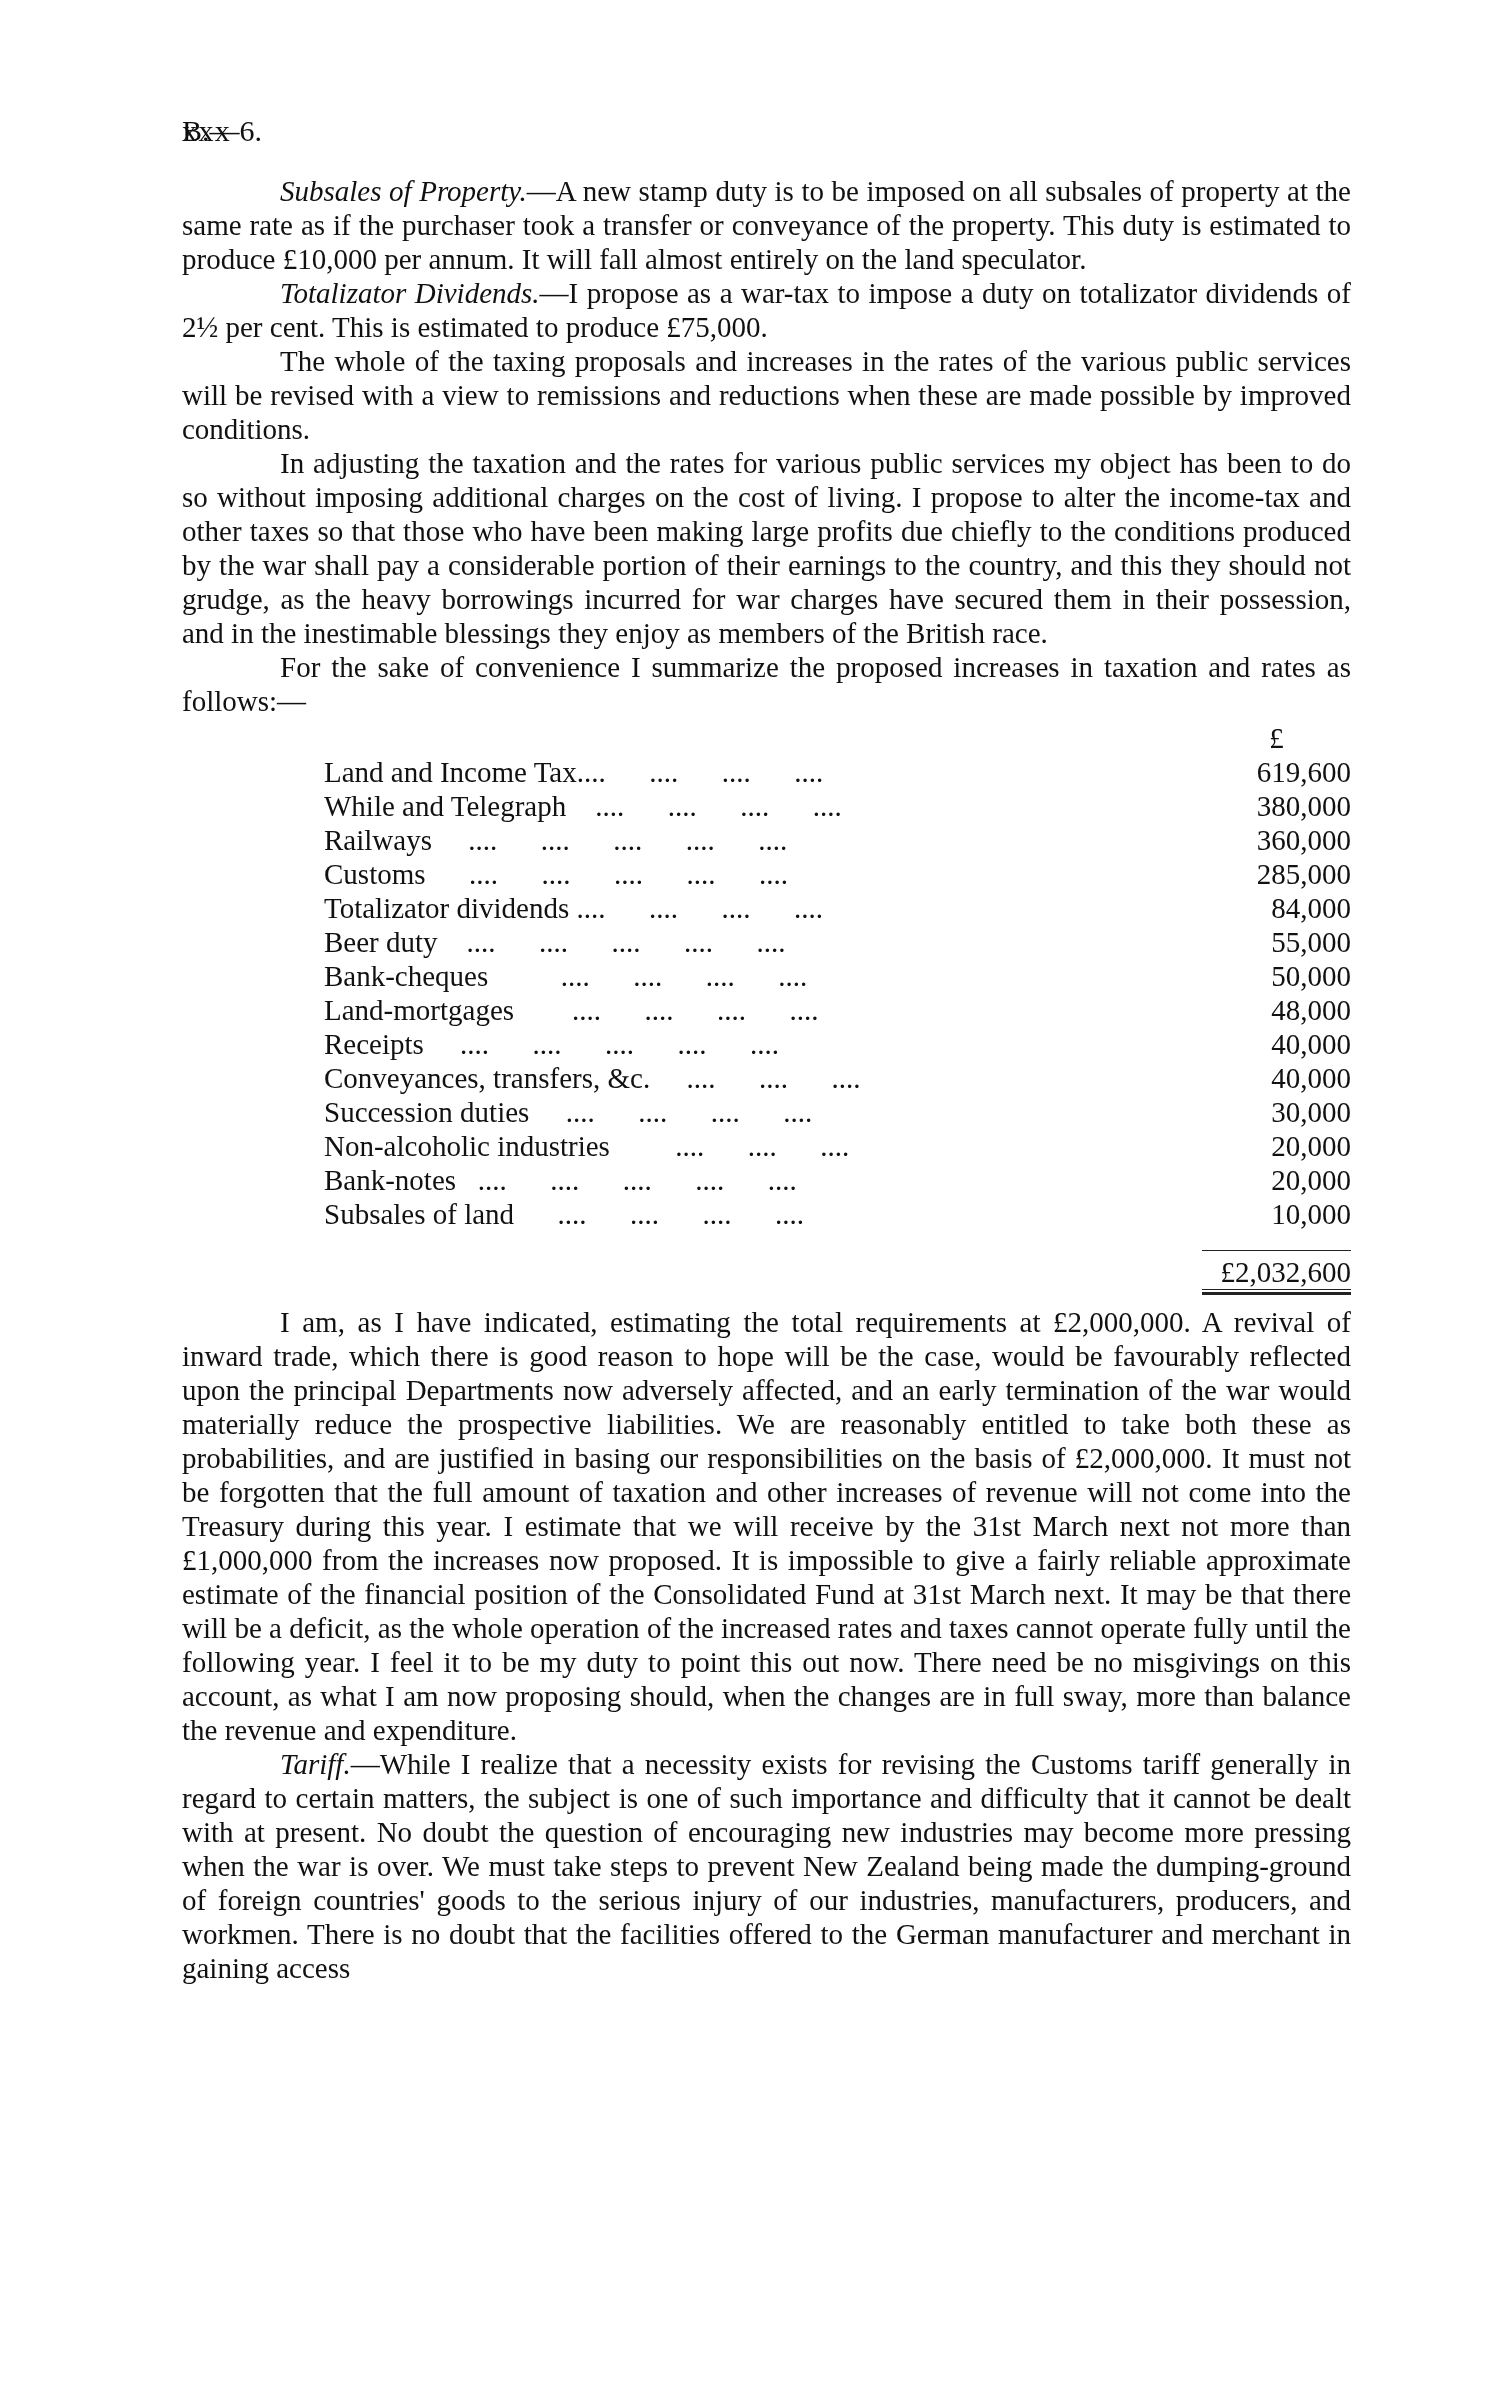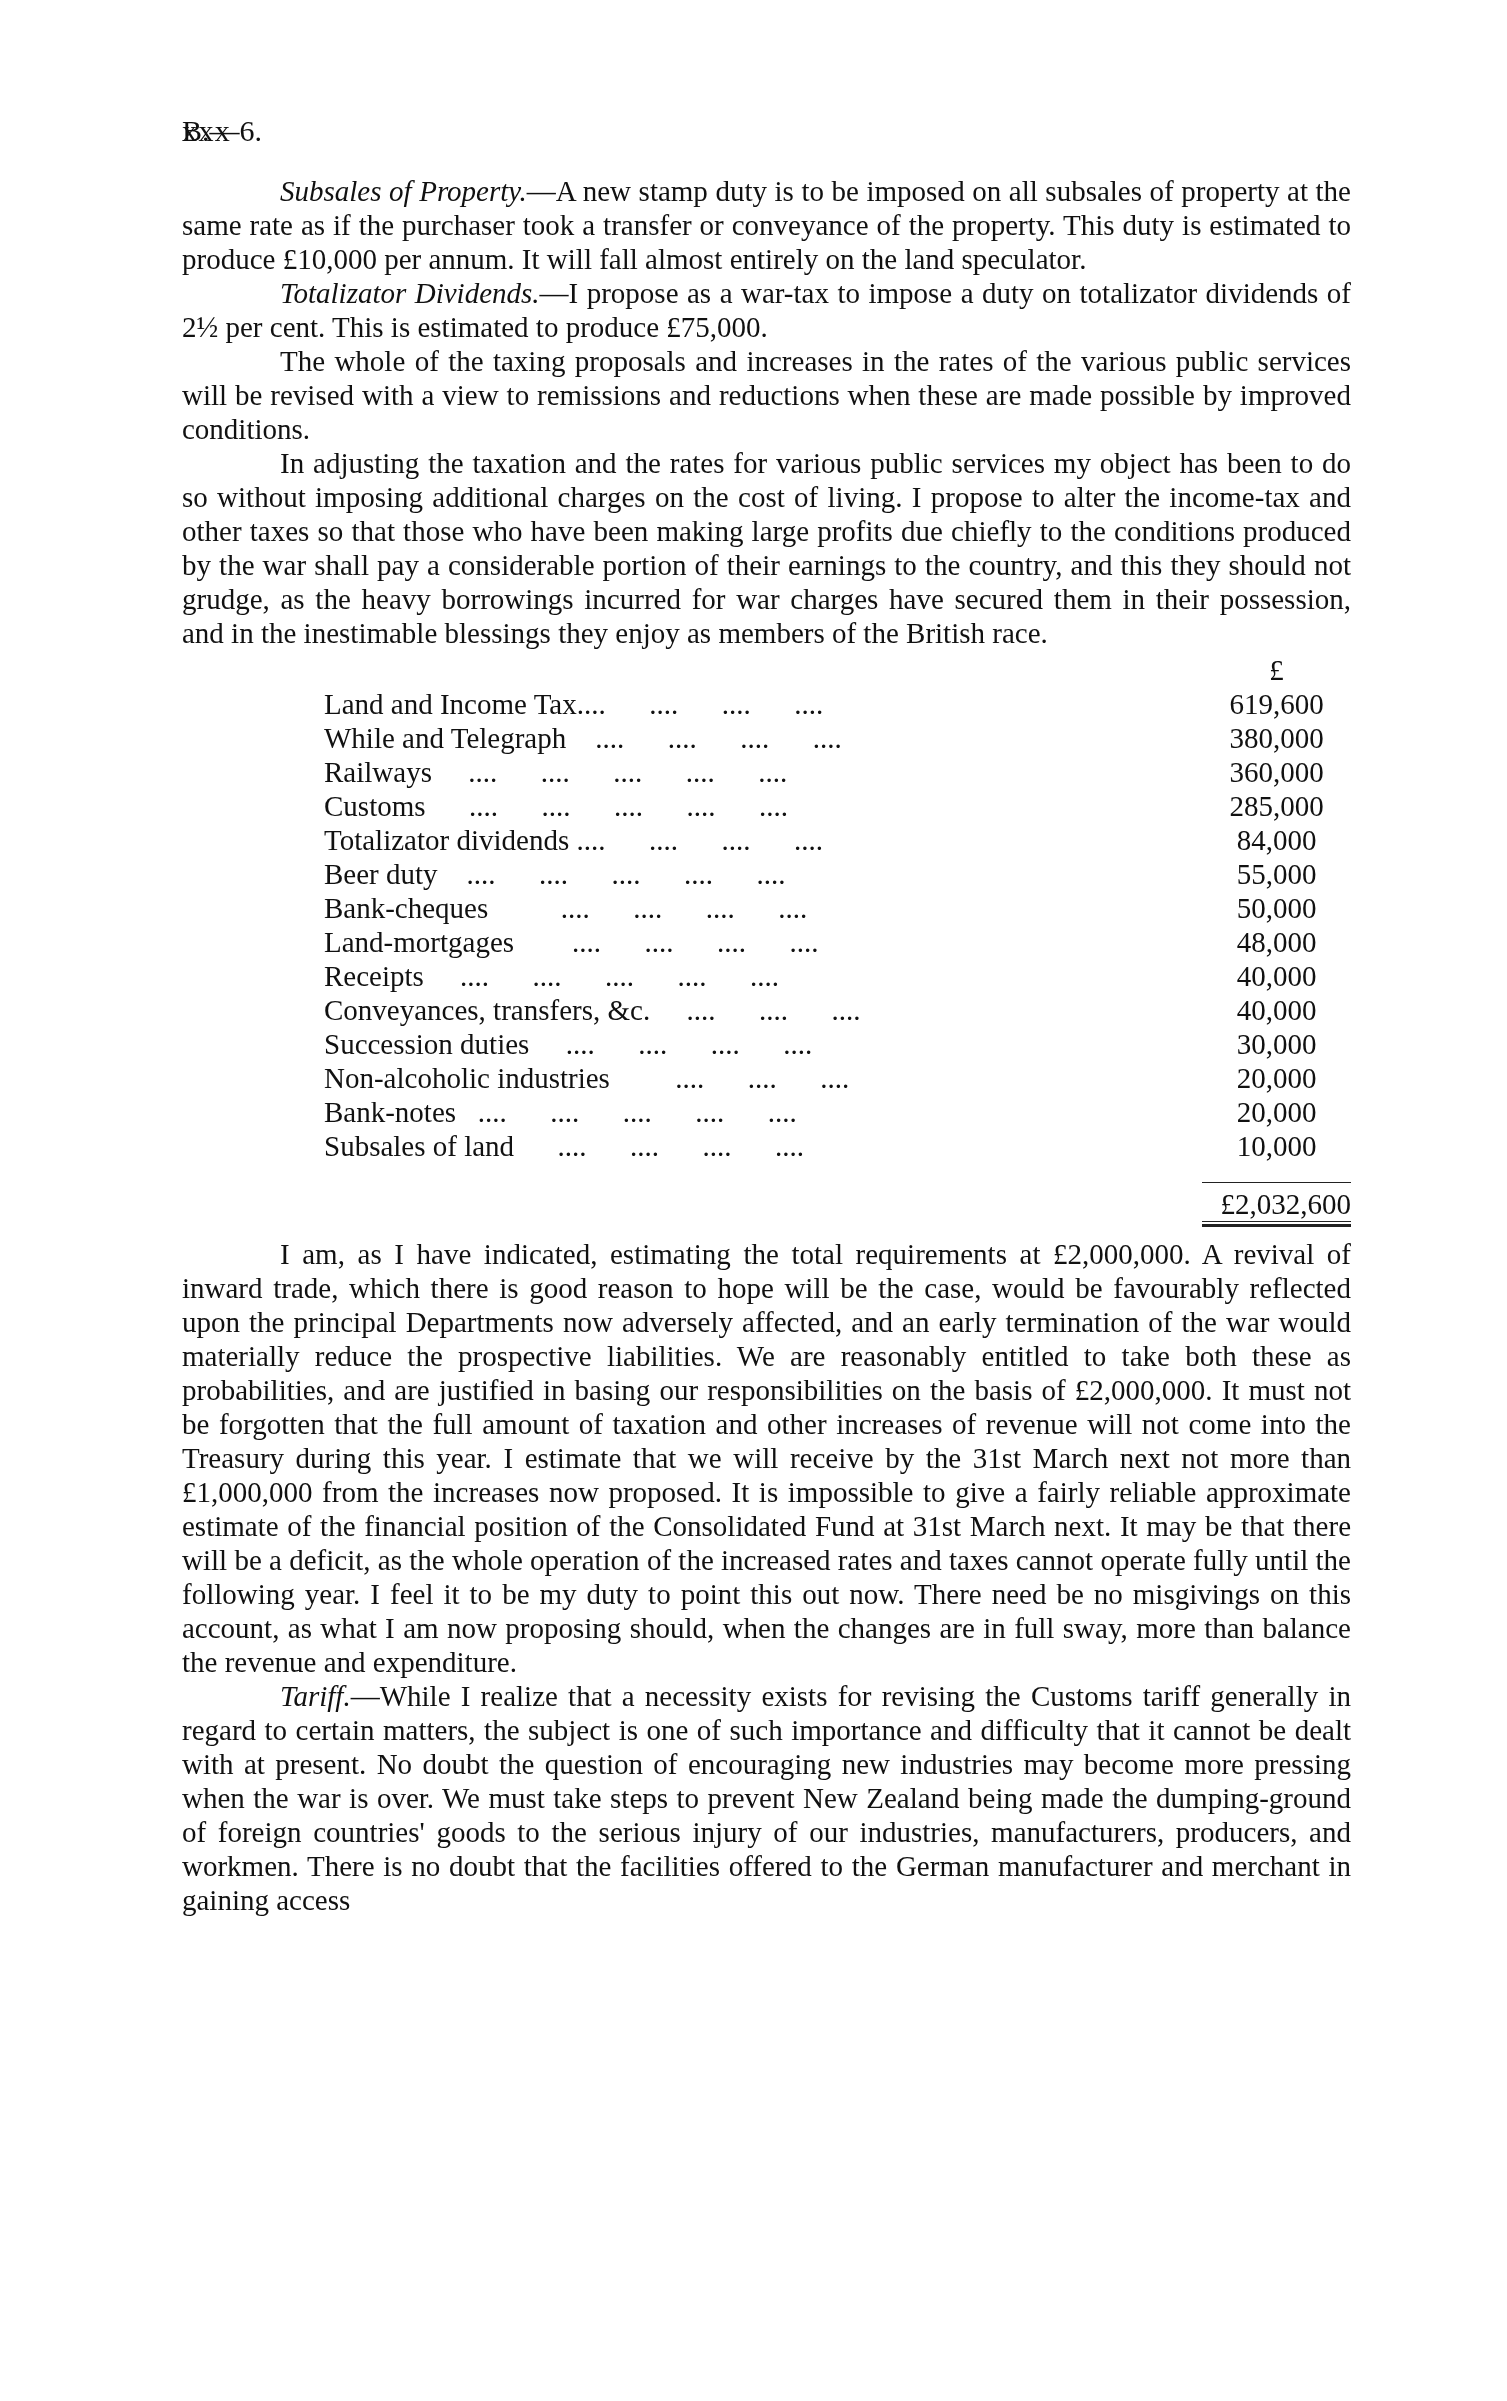--- a/index.html
+++ b/index.html
@@ -8,40 +8,41 @@
   .page { position:absolute; left:182px; top:80px; width:1169px;margin-top:34px; }
   .header { position:relative; height:41px; font-size:30px; }
   .header .left { position:absolute; left:0; top:0; }
   .header .center { position:absolute; left:0; right:0; top:0; text-align:left; letter-spacing:1.4px; }
   .body { margin-top:19px; font-size:29px; line-height:34px; text-align:justify; }
   .body p { margin:0; text-indent:98px; }
   .body em { }
   .table { position:relative; margin:2.7px 0 0 142px; width:1027px; font-size:29px; line-height:34px; }
   .row { display:flex; }
   .row .label { width:878px; white-space:pre; overflow:hidden;font-family:Liberation Serif, serif; }
-  .row .amount { width:149px; text-align:center; }
+  .row .amount { width:149px; text-align:right; }
   .rule { margin-left:878px; width:149px; border-top:1.4px solid #222; height:0; margin-top:19px; }
   .total { display:flex; margin-top:4px; }
   .total .amount { margin-left:878px; width:149px; text-align:right; }
   .dbl { margin-left:878px; width:149px; border-top:1.4px solid #222; border-bottom:3.4px solid #222; height:2.7px; margin-bottom:9.5px; }
 </style>
 </head>
 <body>
 
 <div class="page">
   <div class="header">
     <span class="left">B.—6.</span>
     <span class="center">xxx</span>
   </div>
 
   <div class="body">
     <p><em>Subsales of Property.</em><span>—A new stamp duty is to be imposed on all subsales of property at the same rate as if the purchaser took a transfer or conveyance of the property. This duty is estimated to produce £10,000 per annum. It will fall almost entirely on the land speculator.</span></p>
     <p><em>Totalizator Dividends.</em><span>—I propose as a war-tax to impose a duty on totalizator dividends of 2½ per cent. This is estimated to produce £75,000.</span></p>
     <p><span>The whole of the taxing proposals and increases in the rates of the various public services will be revised with a view to remissions and reductions when these are made possible by improved conditions.</span></p>
     <p><span>In adjusting the taxation and the rates for various public services my object has been to do so without imposing additional charges on the cost of living. I propose to alter the income-tax and other taxes so that those who have been making large profits due chiefly to the conditions produced by the war shall pay a considerable portion of their earnings to the country, and this they should not grudge, as the heavy borrowings incurred for war charges have secured them in their possession, and in the inestimable blessings they enjoy as members of the British race.</span></p>
+    <p style="text-align-last:left"><span>For the sake of convenience I summarize the proposed increases in taxation and rates as follows:—</span></p>
 
     <div class="table">
       <div class="row">
         <span class="label"></span>
         <span class="amount" style="text-align:center">£</span>
       </div>
       <div class="row">
           <span class="label">Land and Income Tax....      ....      ....      ....</span>
           <span class="amount">619,600</span>
         </div>

